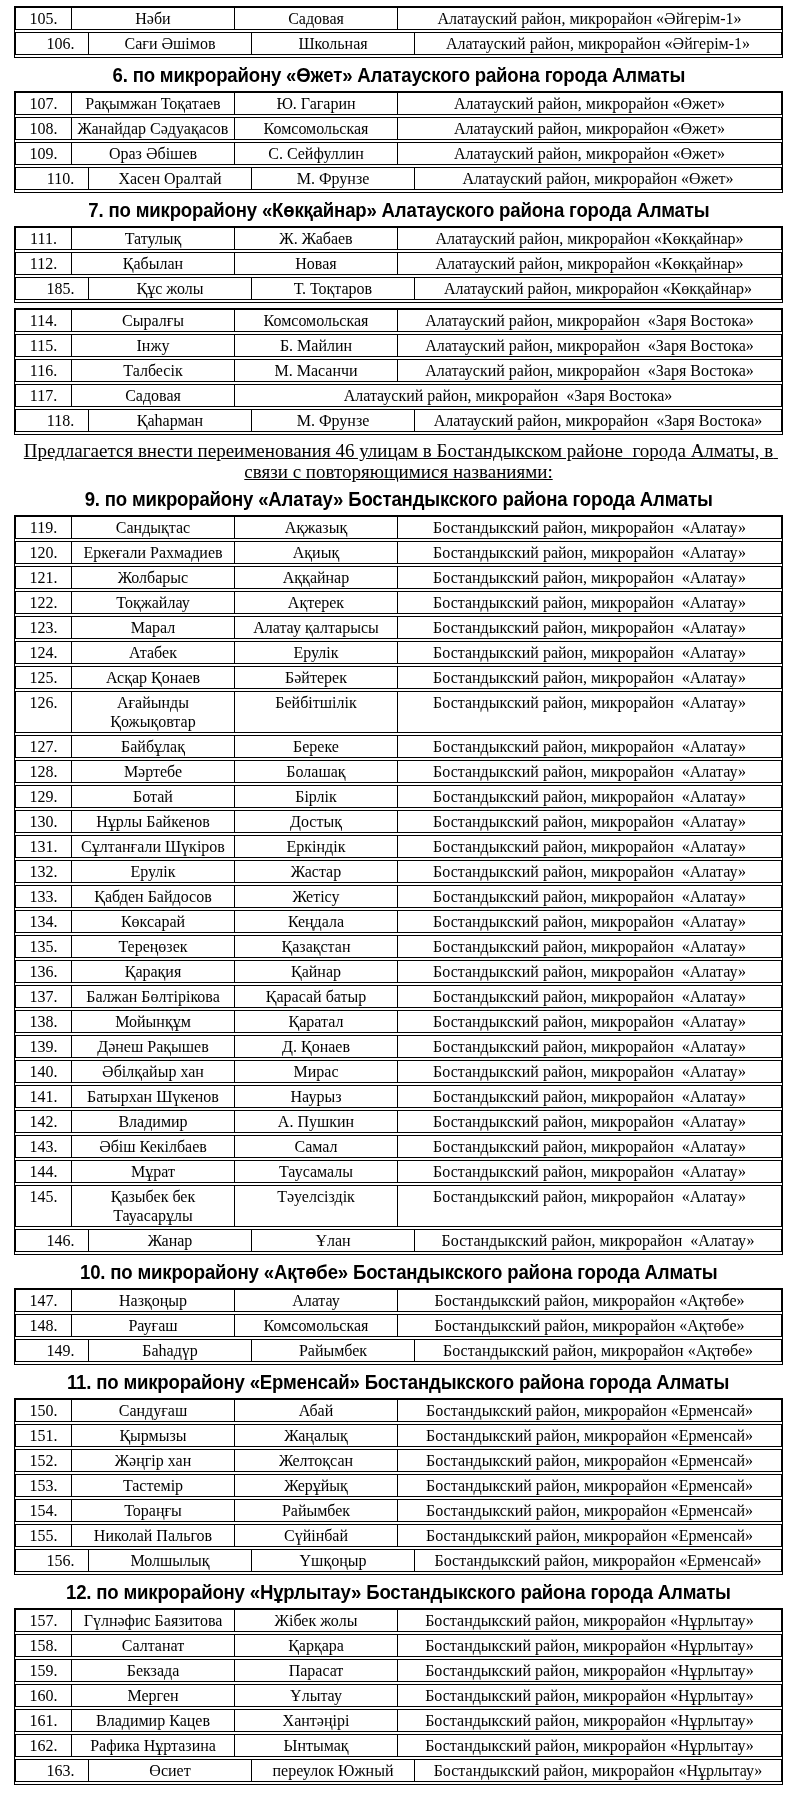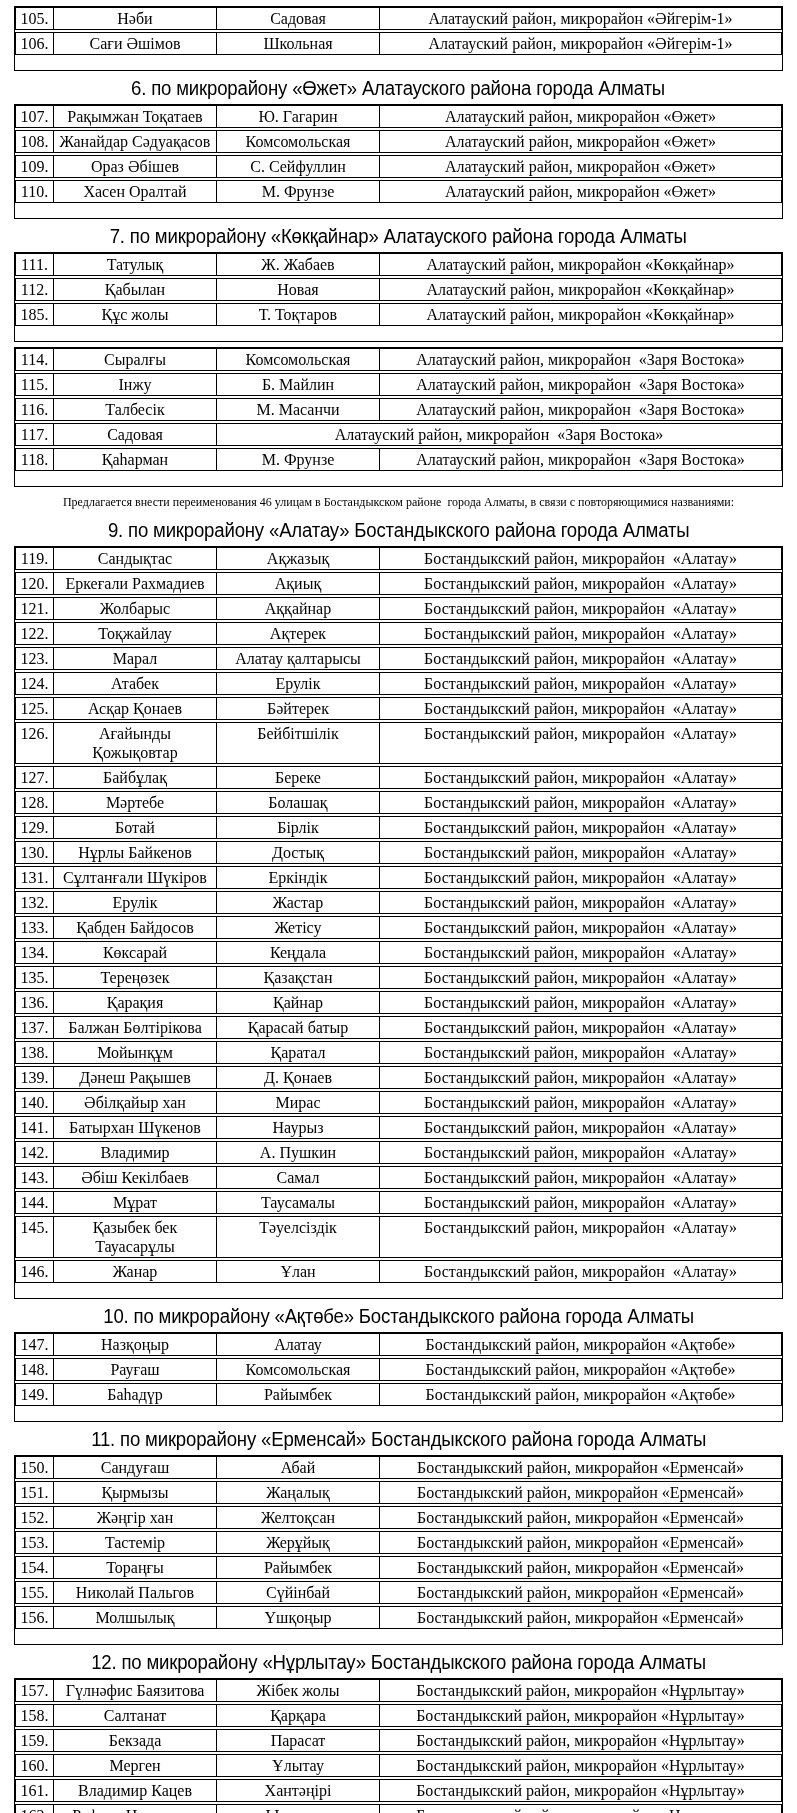--- a/index.html
+++ b/index.html
@@ -1,33 +1,33 @@
 <!DOCTYPE html>
 <html><head>
 <meta charset="utf-8">
 <style>
   html,body { margin:0; padding:0; background:#fff; }
   body { width:797px; color:#000; font-family:"Liberation Serif", serif; }
   .page { padding:4px 14px 10px; box-sizing:border-box; }
 
   .tbl { border:1px solid #000; margin:2px 0 5px; }
   .trow { display:flex; border:1px solid #000; margin:0 0 2px; min-height:21px; align-items:stretch; background:#fff; }
-  .trow:last-child { margin-bottom:15px; }
+  .trow:last-child { margin-bottom:2px;padding-left:17px; }
   .cell { border-right:1px solid #000; display:flex; align-items:flex-start; justify-content:center;
           text-align:center; font-size:16px; line-height:19px; padding:1px 3px; box-sizing:border-box; }
-  .c-num { width:38px; flex:none; }
+  .c-num { width:56px; flex:none; }
   .c-new { width:163px; flex:none; white-space:pre-line; }
   .c-old { width:163px; flex:none;font-family:Liberation Serif, serif; }
   .c-loc { flex:1; border-right:none; white-space:pre-wrap; }
 
   .heading { text-align:center; margin:6px 0 4px; font-family:"Liberation Sans", sans-serif;
-             font-weight:normal; font-size:20px; line-height:23px; }
+             font-weight:bold; font-size:20px; line-height:23px; }
   .heading span { display:inline-block; transform:scaleX(.93); transform-origin:50% 50%; letter-spacing:-0.2px; white-space:nowrap; }
 
-  .para { text-align:center; font-size:12px; line-height:21px; margin:5px 0 2px; white-space:pre-wrap; }
+  .para { text-align:center; font-size:19px; line-height:21px; margin:5px 0 2px; white-space:pre-wrap;text-decoration:underline; }
 </style>
 </head>
 <body>
 
 <main class="page">
     <div class="tbl">
       <div class="trow">
         <div class="cell c-num">105.</div>
         <div class="cell c-new">Нәби</div>
         <div class="cell c-old">Садовая</div>

